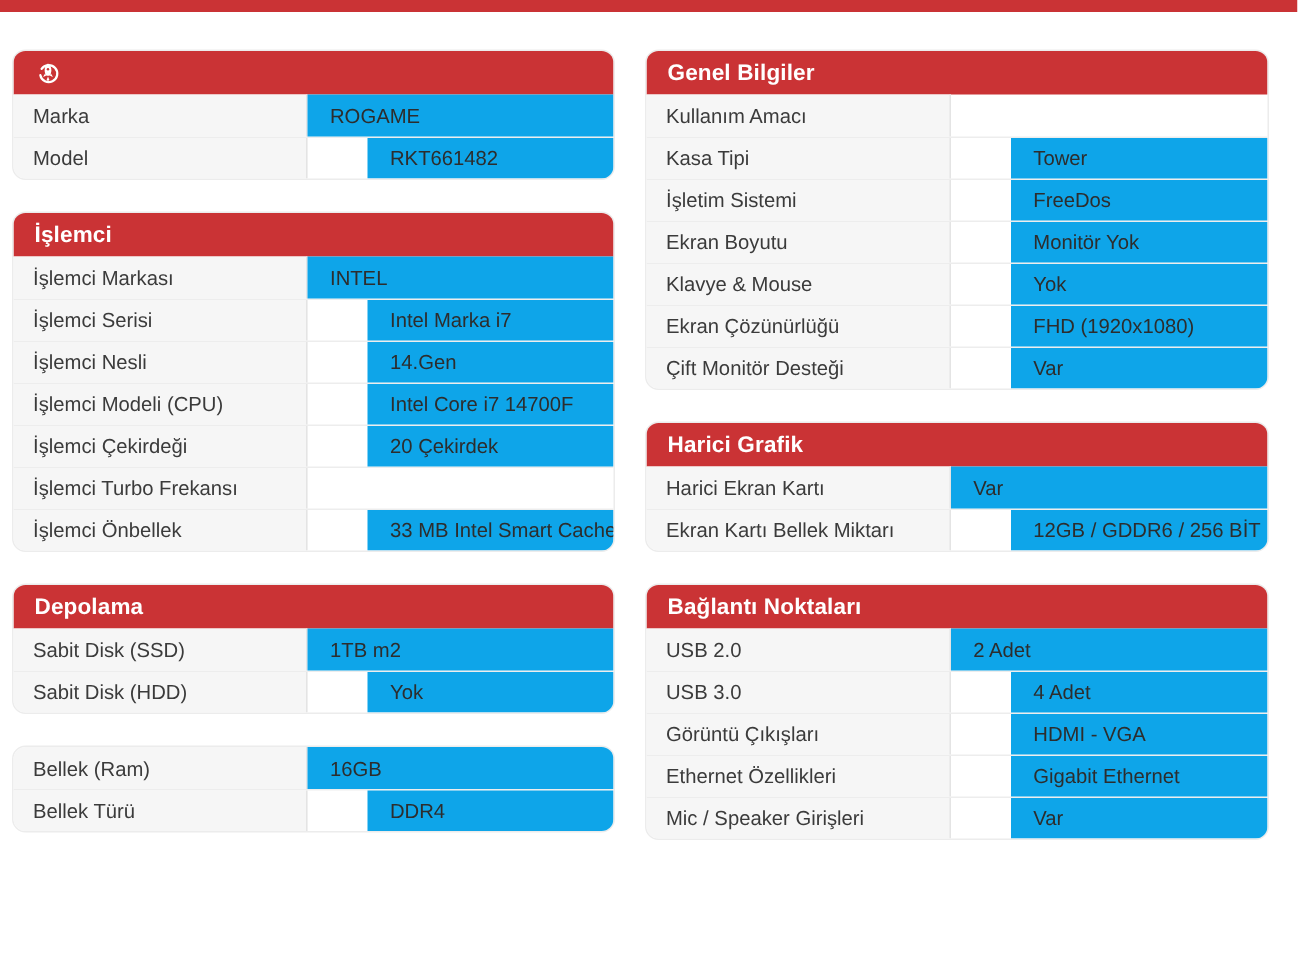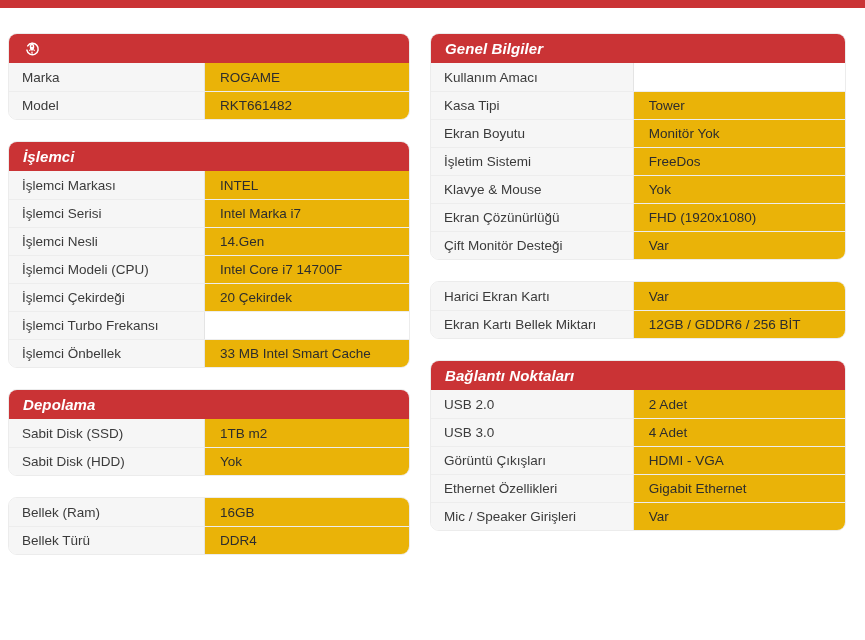--- a/index.html
+++ b/index.html
@@ -31,42 +31,41 @@
   .card-header {
     background: #ca3335;
     color: #ffffff;
     height: 29px;
     display: flex;
     align-items: center;
     padding: 0 14px;
     font-size: 15px;
     font-weight: 600;
     letter-spacing: .1px;
-    font-style: italic;
   }
   .card-header .logo { display: flex; align-items: center; }
   .row { display: flex; height: 28px; }
-  .row + .row { border-top: 1px solid #ededed; }
+  .row + .row { border-top: 1px solid #ededed; gap: 40px; }
   .cell {
     display: flex;
     align-items: center;
     font-size: 13.5px;
     white-space: nowrap;
     overflow: hidden;
   }
   .cell.label {
     width: 49%;
     background: #f6f6f6;
     border-right: 1px solid #e4e4e4;
     padding-left: 13px;
     color: #3b3b3b;
   }
   .cell.value {
     flex: 1;
-    background: #eab308;
+    background: #0ea5e9;
     padding-left: 15px;
     color: #2d2d2d;
   }
 </style>
 </head>
 <body>
 
 <div class="topbar"></div>
 
 <div class="layout">
@@ -165,42 +164,45 @@
         <span>Genel Bilgiler</span>
       </div>
       <div class="row">
         <div class="cell label">Kullanım Amacı</div>
       </div>
       <div class="row">
         <div class="cell label">Kasa Tipi</div>
         <div class="cell value">Tower</div>
       </div>
       <div class="row">
+        <div class="cell label">İşletim Sistemi</div>
+        <div class="cell value">FreeDos</div>
+      </div>
+      <div class="row">
         <div class="cell label">Ekran Boyutu</div>
         <div class="cell value">Monitör Yok</div>
       </div>
       <div class="row">
-        <div class="cell label">İşletim Sistemi</div>
-        <div class="cell value">FreeDos</div>
-      </div>
-      <div class="row">
         <div class="cell label">Klavye &amp; Mouse</div>
         <div class="cell value">Yok</div>
       </div>
       <div class="row">
         <div class="cell label">Ekran Çözünürlüğü</div>
         <div class="cell value">FHD (1920x1080)</div>
       </div>
       <div class="row">
         <div class="cell label">Çift Monitör Desteği</div>
         <div class="cell value">Var</div>
       </div>
     </div>
 
     <div class="card">
+      <div class="card-header">
+        <span>Harici Grafik</span>
+      </div>
       <div class="row">
         <div class="cell label">Harici Ekran Kartı</div>
         <div class="cell value">Var</div>
       </div>
       <div class="row">
         <div class="cell label">Ekran Kartı Bellek Miktarı</div>
         <div class="cell value">12GB / GDDR6 / 256 BİT</div>
       </div>
     </div>
 

